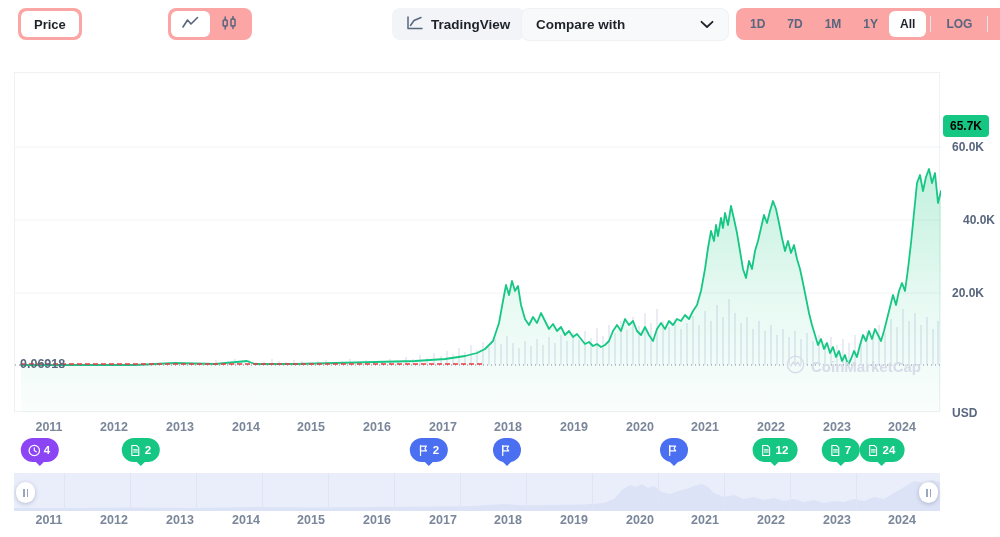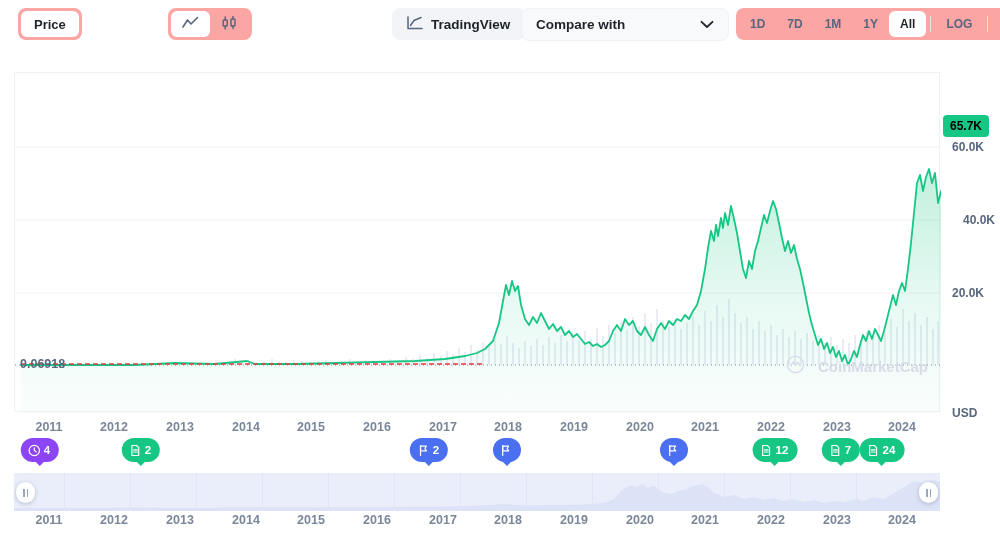--- a/index.html
+++ b/index.html
@@ -88,21 +88,21 @@
   .left-price {
     position: absolute; left: 20px; top: 357px;
     font-size: 12.5px; font-weight: bold; color: #58667e;
   }
   .usd-lbl {
     position: absolute; left: 952px; top: 406px;
     font-size: 12px; font-weight: bold; color: #58667e;
   }
   .watermark {
     position: absolute; left: 786px; top: 355px;
-    display: flex; align-items: center; gap: 13px;
+    display: flex; align-items: center; gap: 6px;
     color: #d7dce8; font-size: 15px; font-weight: bold;
     pointer-events: none;
   }
 
   
   .x-axis { position: absolute; left: 0; top: 420px; width: 1000px; height: 22px; }
   .x-lbl {
     position: absolute; font-size: 12.5px; font-weight: bold;
     color: #7a8699; transform: translateX(-50%); white-space: nowrap;
   }

